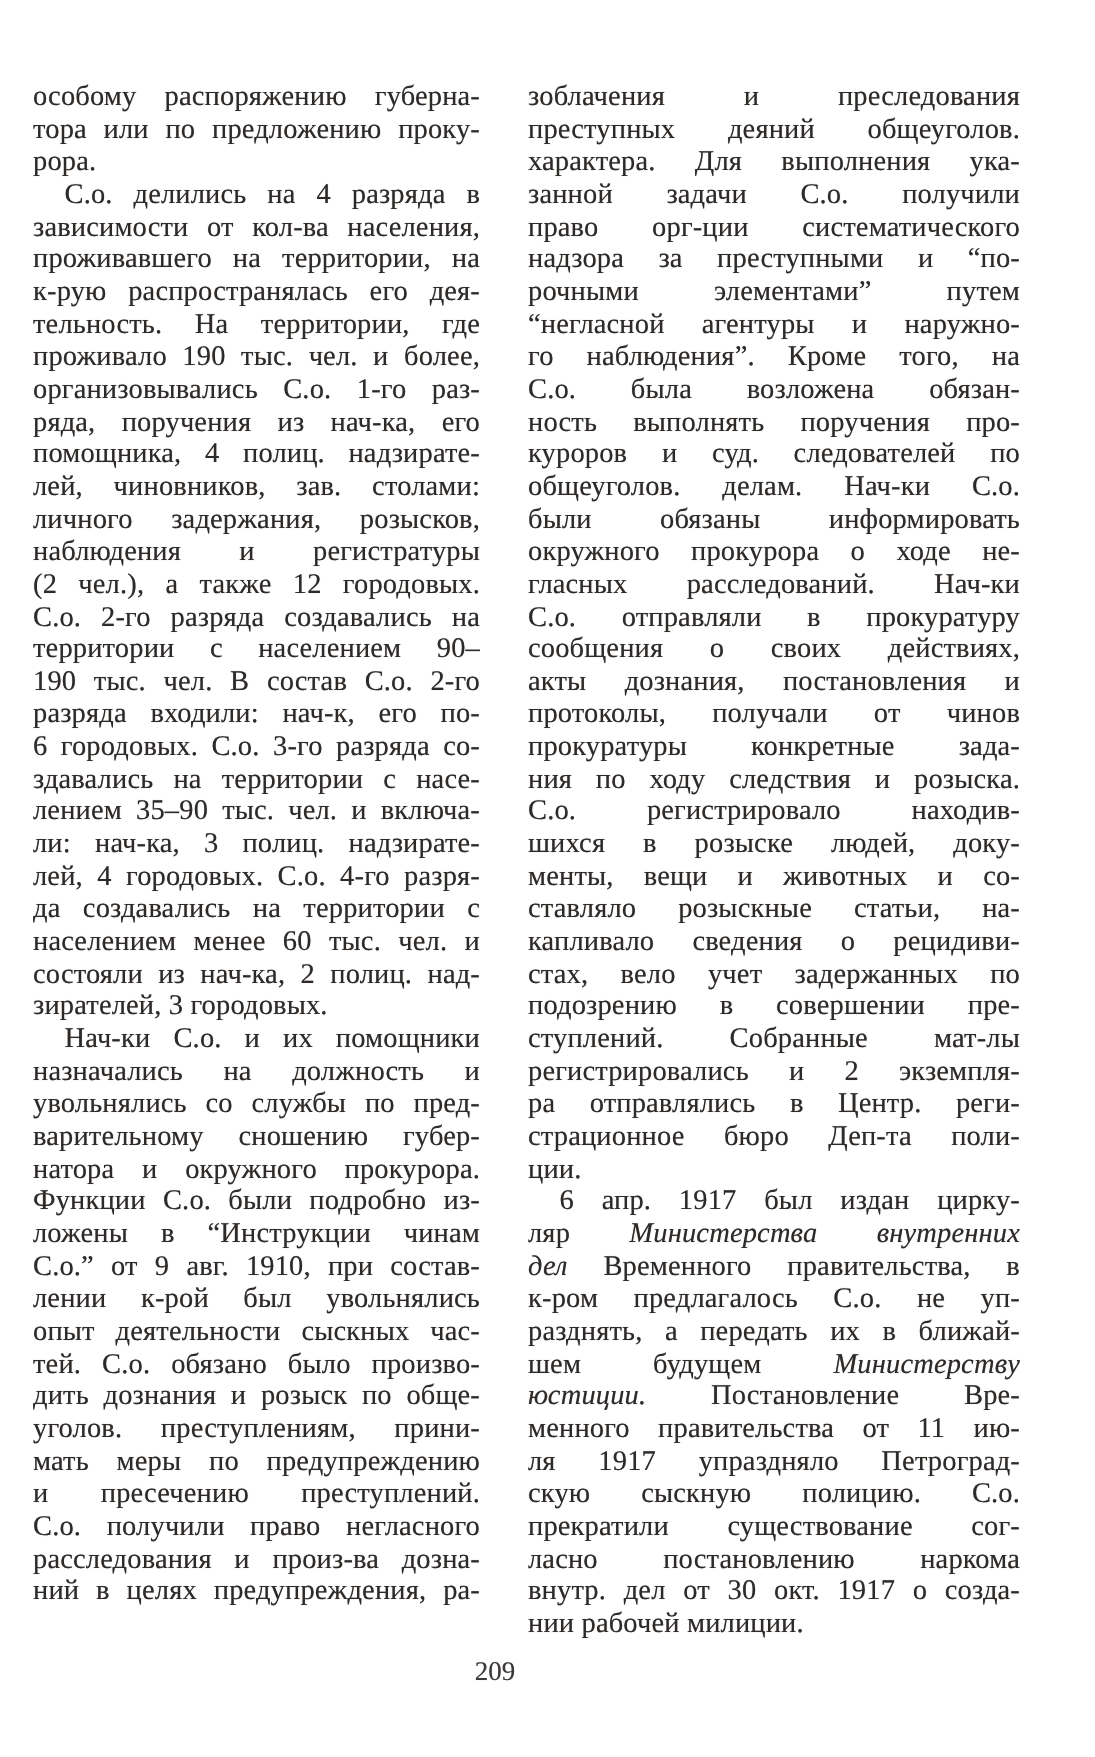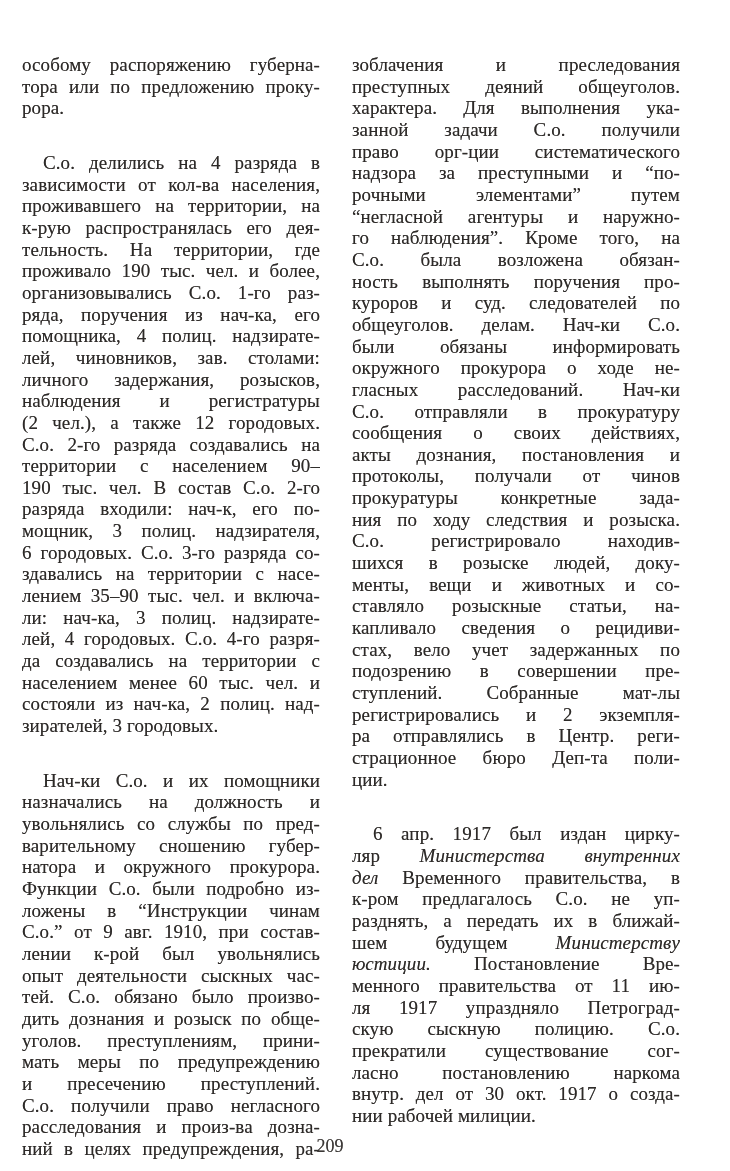--- a/index.html
+++ b/index.html
@@ -31,25 +31,25 @@
   .col.right { width: 328px; }
   .line {
     height: 21.66px;
     overflow: hidden;
     text-align: justify;
     text-align-last: justify;
     text-justify: inter-word;
     text-shadow: 0 0 0.5px rgba(45, 42, 40, 0.55);
   }
   .line.para-end { text-align-last: left; }
-  .line.indent   { text-indent: 21px; margin-top: 33px; }
+  .line.indent   { text-indent: 21px; }
   .line em { }
   .page-number {
     position: absolute;
-    top: 1136px;
+    top: 1104px;
     left: 0;
     width: 660px;
     text-align: center;
     font-size: 18px;
     color: #3b3836;
     text-shadow: 0 0 0.5px rgba(59, 56, 54, 0.5);
   }
 </style>
 </head>
 <body>
@@ -70,21 +70,20 @@
         <div class="line">ряда, поручения из нач-ка, его</div>
         <div class="line">помощника, 4 полиц. надзирате-</div>
         <div class="line">лей, чиновников, зав. столами:</div>
         <div class="line">личного задержания, розысков,</div>
         <div class="line">наблюдения и регистратуры</div>
         <div class="line">(2 чел.), а также 12 городовых.</div>
         <div class="line">С.о. 2-го разряда создавались на</div>
         <div class="line">территории с населением 90–</div>
         <div class="line">190 тыс. чел. В состав С.о. 2-го</div>
         <div class="line">разряда входили: нач-к, его по-</div>
-        <div class="line">мощник, 3 полиц. надзирателя,</div>
         <div class="line">6 городовых. С.о. 3-го разряда со-</div>
         <div class="line">здавались на территории с насе-</div>
         <div class="line">лением 35–90 тыс. чел. и включа-</div>
         <div class="line">ли: нач-ка, 3 полиц. надзирате-</div>
         <div class="line">лей, 4 городовых. С.о. 4-го разря-</div>
         <div class="line">да создавались на территории с</div>
         <div class="line">населением менее 60 тыс. чел. и</div>
         <div class="line">состояли из нач-ка, 2 полиц. над-</div>
         <div class="line para-end">зирателей, 3 городовых.</div>
         <div class="line indent">Нач-ки С.о. и их помощники</div>

